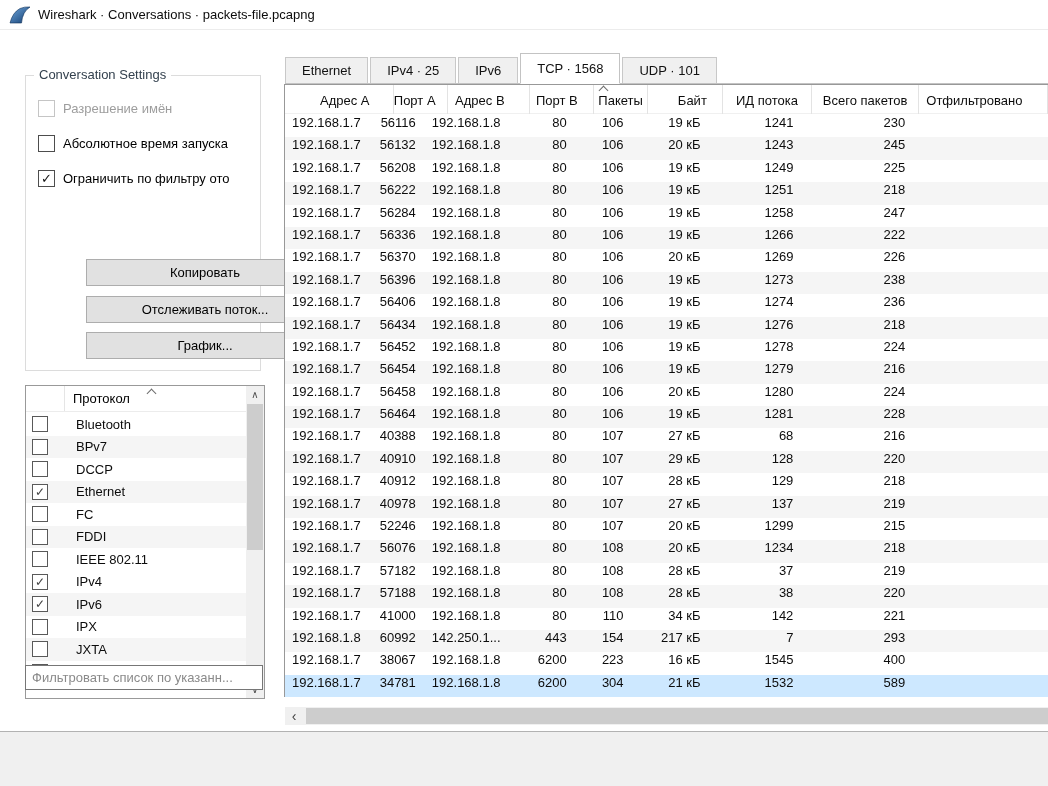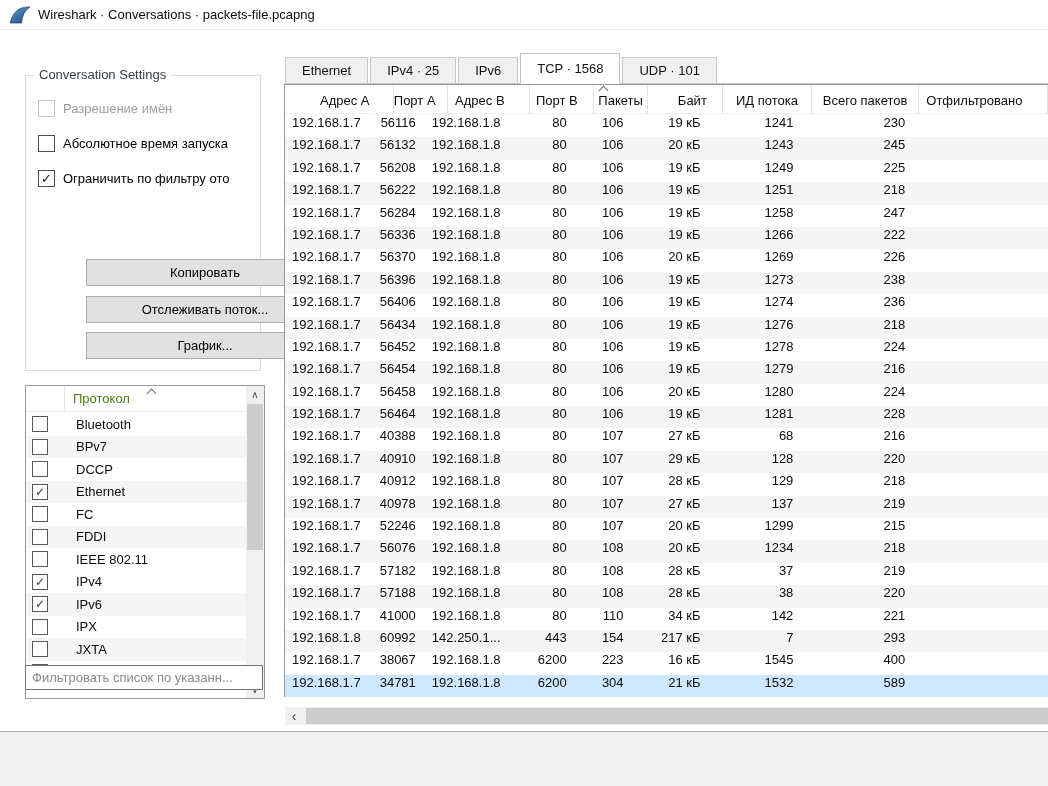--- a/index.html
+++ b/index.html
@@ -28,21 +28,21 @@
          border:1px solid #adadad; display:flex; align-items:center; justify-content:center;
          font-size:13px; color:#000;margin-left:48px; }
   .btn .drop { position:absolute; right:11px; top:11px; width:0; height:0;
                border-left:4px solid transparent; border-right:4px solid transparent;
                border-top:5px solid #2b2b2b; }
   
   .plist { position:absolute; left:25px; top:385px; width:240px; height:314px;
            border:1px solid #999; background:#fff; overflow:hidden; }
   .phead { position:relative; height:26px; border-bottom:1px solid #ececec; display:flex; }
   .phead .pspacer { width:39px; border-right:1px solid #e5e5e5; }
-  .phead .plabel { padding-left:8px; line-height:26px; color:#4d7c0f; }
+  .phead .plabel { padding-left:8px; line-height:26px; color:#000000; }
   .chev { width:7px; height:7px; border-left:1px solid #6d6d6d; border-top:1px solid #6d6d6d;
           transform:rotate(45deg); }
   .phead .chev { position:absolute; left:122px; top:4px; }
   .prows { position:absolute; left:0; top:27px; right:18px; bottom:0; overflow:hidden; }
   .prow { height:22.5px; display:flex; align-items:center; }
   .prow.alt { background:#f5f5f5; }
   .prow .pcb { width:16px; height:16px; border:1px solid #595959; background:#fff; margin-left:6px;
                display:flex; align-items:center; justify-content:center; font-size:12px; color:#444; }
   .prow .pcb.checked::after { content:"✓"; }
   .prow .pname { margin-left:28px; color:#0c0c0c; }

